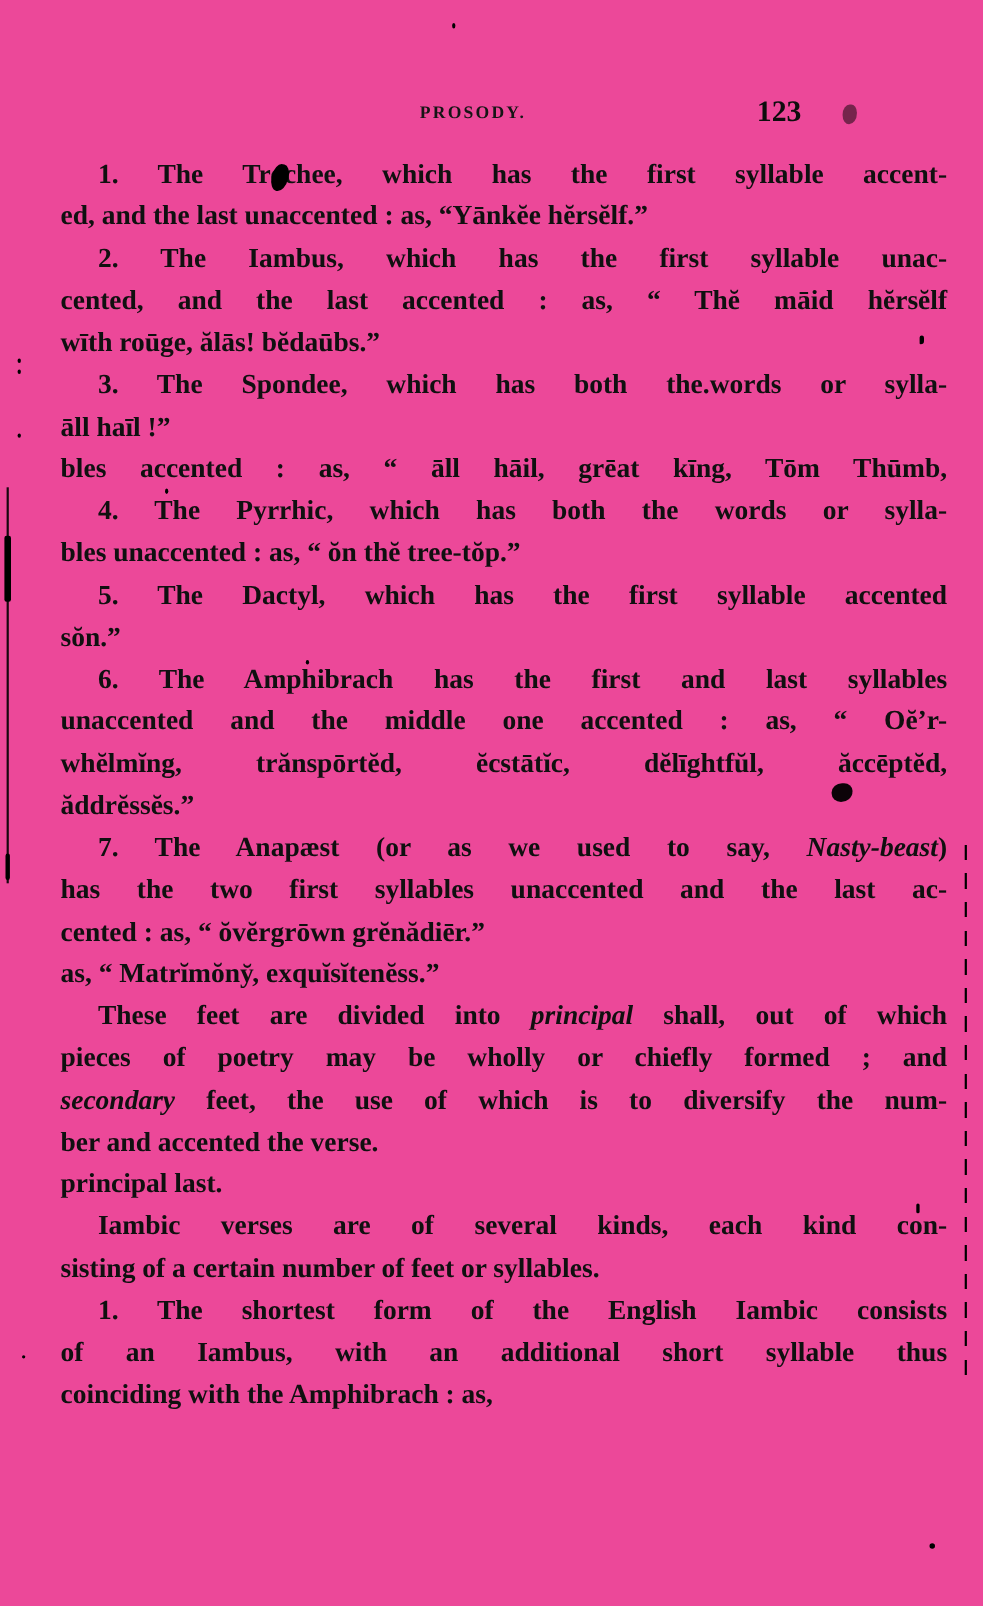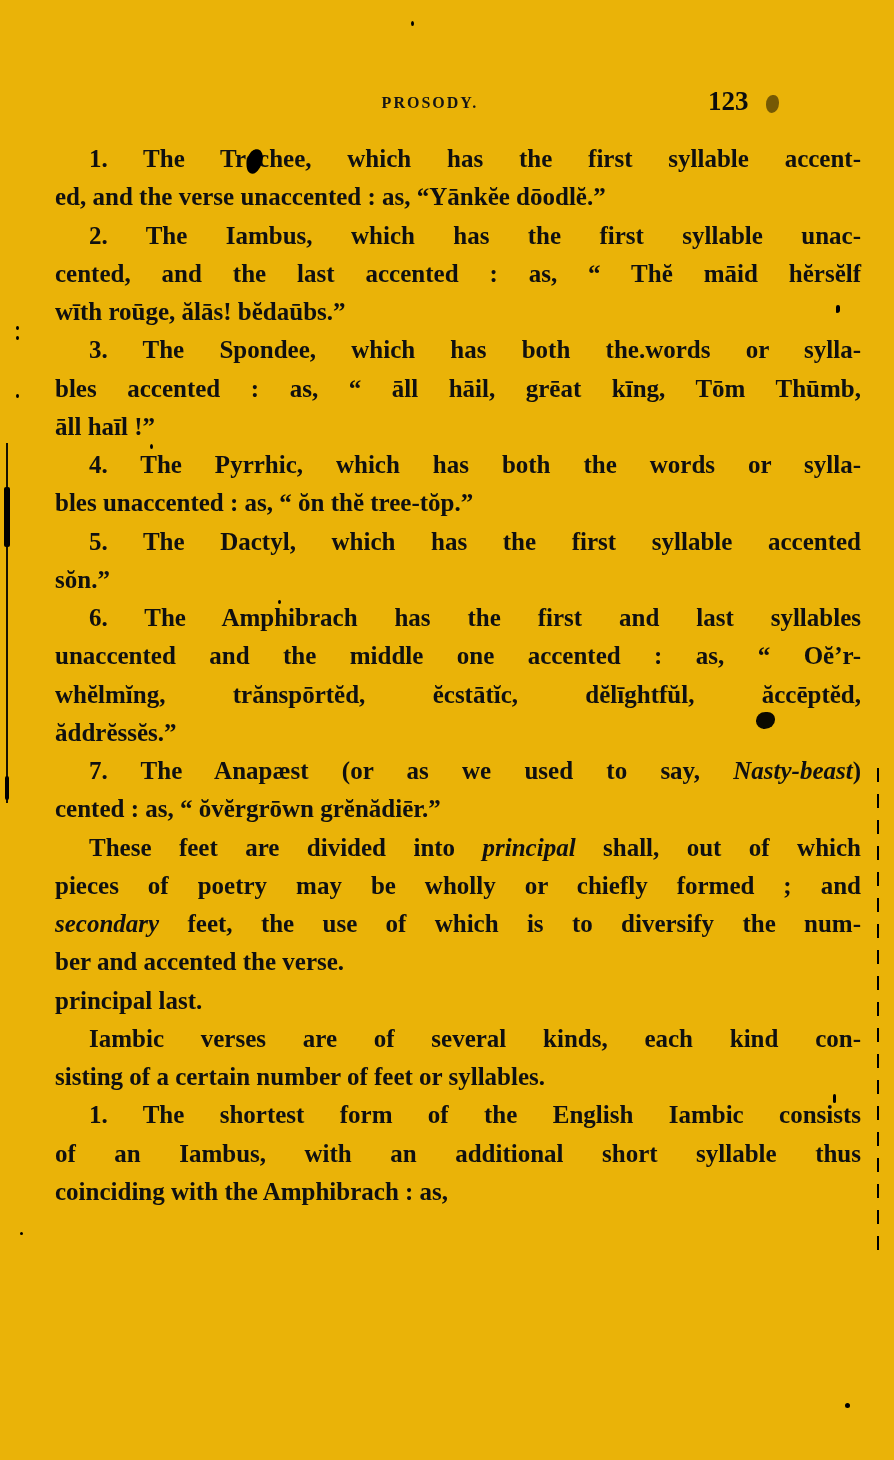--- a/index.html
+++ b/index.html
@@ -3,38 +3,38 @@
 <meta charset="utf-8">
 <style>
   html, body {
     margin: 0; padding: 0;
     background: #ffffff;
   }
   .page {
     position: relative;
     width: 894px;
     height: 1460px;
-    background: #eab308;
+    background: #ec4899;
     overflow: hidden;
     font-family: "Liberation Serif", "DejaVu Serif", serif;
     color: #111;
   }
   
   .running-header {
     position: absolute;
     top: 94px; left: 0; width: 860px;
     text-align: center;
     font-size: 16px;
     font-weight: bold;
     letter-spacing: 2px;
     color: #151515;
   }
   .page-number {
     position: absolute;
-    top: 86px; left: 708px;
+    top: 86px; left: 688px;
     font-size: 27px;
     font-weight: bold;
     color: #0d0d0d;
   }
   
   .text-block {
     position: absolute;
     top: 140px; left: 55px;
     width: 806px;
     font-size: 25px;
@@ -93,37 +93,39 @@
 <div class="page">
 
   <div class="running-header">
     <span>PROSODY.</span>
   </div>
 
   <div class="page-number">123</div>
 
   <div class="text-block">
       <div class="line first"><span>1. The Trochee, which has the first syllable accent-</span></div>
-      <div class="line last"><span>ed, and the verse unaccented : as, “Yānkĕe dōodlĕ.”</span></div>
+      <div class="line last"><span>ed, and the last unaccented : as, “Yānkĕe hĕrsĕlf.”</span></div>
       <div class="line first"><span>2. The Iambus, which has the first syllable unac-</span></div>
       <div class="line"><span>cented, and the last accented : as, “ Thĕ māid hĕrsĕlf</span></div>
       <div class="line last"><span>wīth roūge, ălās! bĕdaūbs.”</span></div>
       <div class="line first"><span>3. The Spondee, which has both the.words or sylla-</span></div>
+      <div class="line last"><span>āll haīl !”</span></div>
       <div class="line"><span>bles accented : as, “ āll hāil, grēat kīng, Tōm Thūmb,</span></div>
-      <div class="line last"><span>āll haīl !”</span></div>
       <div class="line first"><span>4. The Pyrrhic, which has both the words or sylla-</span></div>
       <div class="line last"><span>bles unaccented : as, “ ŏn thĕ tree-tŏp.”</span></div>
       <div class="line first"><span>5. The Dactyl, which has the first syllable accented</span></div>
       <div class="line last"><span>sŏn.”</span></div>
       <div class="line first"><span>6. The Amphibrach has the first and last syllables</span></div>
       <div class="line"><span>unaccented and the middle one accented : as, “ Oĕ’r-</span></div>
       <div class="line"><span>whĕlmĭng, trănspōrtĕd, ĕcstātĭc, dĕlīghtfŭl, ăccēptĕd,</span></div>
       <div class="line last"><span>ăddrĕssĕs.”</span></div>
       <div class="line first"><span>7. The Anapæst (or as we used to say, </span><span class="it">Nasty-beast</span><span>)</span></div>
+      <div class="line"><span>has the two first syllables unaccented and the last ac-</span></div>
       <div class="line last"><span>cented : as, “ ŏvĕrgrōwn grĕnădiēr.”</span></div>
+      <div class="line last"><span>as, “ Matrĭmŏny̆, exquĭsĭtenĕss.”</span></div>
       <div class="line first"><span>These feet are divided into </span><span class="it">principal</span><span> shall, out of which</span></div>
       <div class="line"><span>pieces of poetry may be wholly or chiefly formed ; and</span></div>
       <div class="line"><span class="it">secondary</span><span> feet, the use of which is to diversify the num-</span></div>
       <div class="line last"><span>ber and accented the verse.</span></div>
       <div class="line last"><span>principal last.</span></div>
       <div class="line first"><span>Iambic verses are of several kinds, each kind con-</span></div>
       <div class="line last"><span>sisting of a certain number of feet or syllables.</span></div>
       <div class="line first"><span>1. The shortest form of the English Iambic consists</span></div>
       <div class="line"><span>of an Iambus, with an additional short syllable thus</span></div>
       <div class="line last"><span>coinciding with the Amphibrach : as,</span></div>

